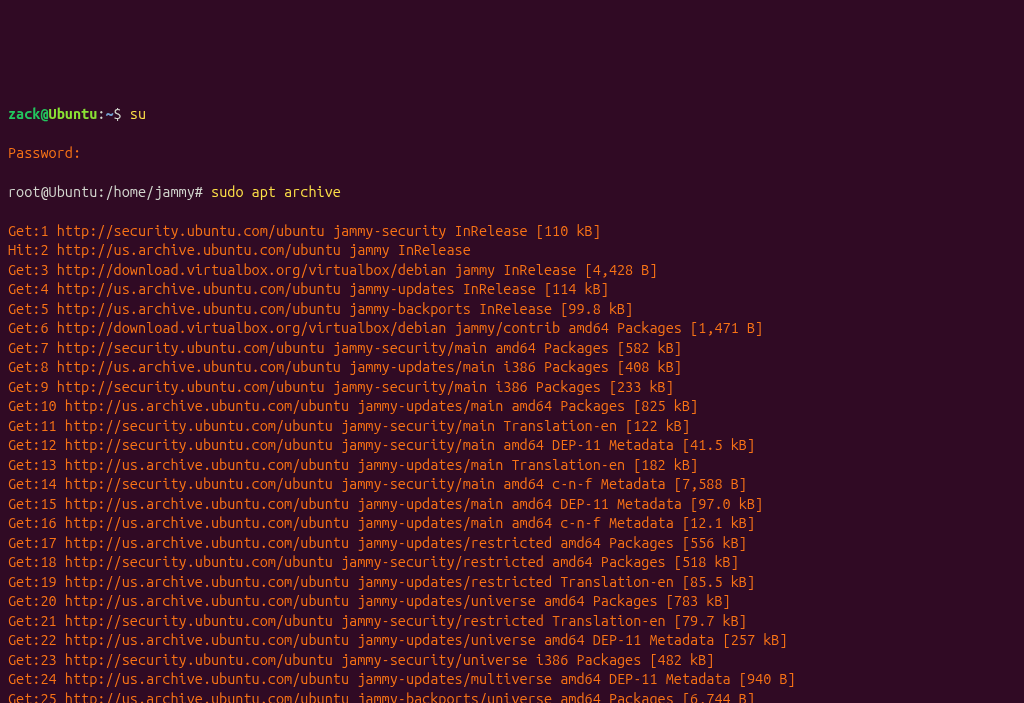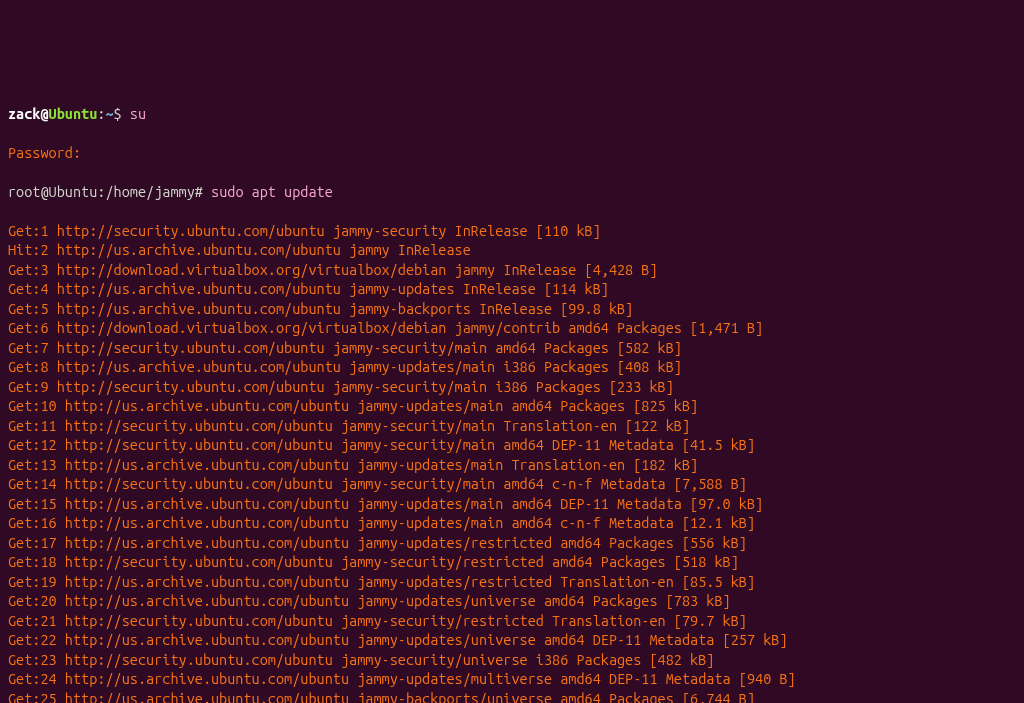--- a/index.html
+++ b/index.html
@@ -13,56 +13,56 @@
       font-family: 'Ubuntu Mono', 'DejaVu Sans Mono', 'Consolas', monospace;
       font-size: 14.5px;
       line-height: 19.5px;
       padding: 6px 8px;
       width: 1024px;
       height: 703px;
       overflow: hidden;
       white-space: pre;
     }
     .prompt-user {
-      color: #ffffff;
+      color: #22c55e;
       font-weight: bold;
     }
     .prompt-host {
       color: #8ae234;
       font-weight: bold;
       margin-top: 18px;
     }
     .prompt-path {
       color: #729fcf;
       font-weight: bold;
     }
     .prompt-symbol {
       color: #d3d7cf;
     }
     .cmd {
-      color: #f9a8d4;
+      color: #fde047;
     }
     .root-prompt {
       color: #d3d7cf;
     }
     .line {
       color: #f97316;
     }
     .terminal {
       width: 100%;
       height: 100%;
     }
   </style>
 </head>
 <body>
 
 
 
 <div class="terminal">
 <div><span class="prompt-user">zack</span><span class="prompt-user">@</span><span class="prompt-host">Ubuntu</span><span class="prompt-symbol">:</span><span class="prompt-path">~</span><span class="prompt-symbol">$</span> <span class="cmd">su</span></div>
 <div class="line">Password:</div>
-<div><span class="root-prompt">root@Ubuntu:/home/jammy#</span> <span class="cmd">sudo apt update</span></div>
+<div><span class="root-prompt">root@Ubuntu:/home/jammy#</span> <span class="cmd">sudo apt archive</span></div>
 <div id="output"><div class="line">Get:1 http://security.ubuntu.com/ubuntu jammy-security InRelease [110 kB]</div><div class="line">Hit:2 http://us.archive.ubuntu.com/ubuntu jammy InRelease</div><div class="line">Get:3 http://download.virtualbox.org/virtualbox/debian jammy InRelease [4,428 B]</div><div class="line">Get:4 http://us.archive.ubuntu.com/ubuntu jammy-updates InRelease [114 kB]</div><div class="line">Get:5 http://us.archive.ubuntu.com/ubuntu jammy-backports InRelease [99.8 kB]</div><div class="line">Get:6 http://download.virtualbox.org/virtualbox/debian jammy/contrib amd64 Packages [1,471 B]</div><div class="line">Get:7 http://security.ubuntu.com/ubuntu jammy-security/main amd64 Packages [582 kB]</div><div class="line">Get:8 http://us.archive.ubuntu.com/ubuntu jammy-updates/main i386 Packages [408 kB]</div><div class="line">Get:9 http://security.ubuntu.com/ubuntu jammy-security/main i386 Packages [233 kB]</div><div class="line">Get:10 http://us.archive.ubuntu.com/ubuntu jammy-updates/main amd64 Packages [825 kB]</div><div class="line">Get:11 http://security.ubuntu.com/ubuntu jammy-security/main Translation-en [122 kB]</div><div class="line">Get:12 http://security.ubuntu.com/ubuntu jammy-security/main amd64 DEP-11 Metadata [41.5 kB]</div><div class="line">Get:13 http://us.archive.ubuntu.com/ubuntu jammy-updates/main Translation-en [182 kB]</div><div class="line">Get:14 http://security.ubuntu.com/ubuntu jammy-security/main amd64 c-n-f Metadata [7,588 B]</div><div class="line">Get:15 http://us.archive.ubuntu.com/ubuntu jammy-updates/main amd64 DEP-11 Metadata [97.0 kB]</div><div class="line">Get:16 http://us.archive.ubuntu.com/ubuntu jammy-updates/main amd64 c-n-f Metadata [12.1 kB]</div><div class="line">Get:17 http://us.archive.ubuntu.com/ubuntu jammy-updates/restricted amd64 Packages [556 kB]</div><div class="line">Get:18 http://security.ubuntu.com/ubuntu jammy-security/restricted amd64 Packages [518 kB]</div><div class="line">Get:19 http://us.archive.ubuntu.com/ubuntu jammy-updates/restricted Translation-en [85.5 kB]</div><div class="line">Get:20 http://us.archive.ubuntu.com/ubuntu jammy-updates/universe amd64 Packages [783 kB]</div><div class="line">Get:21 http://security.ubuntu.com/ubuntu jammy-security/restricted Translation-en [79.7 kB]</div><div class="line">Get:22 http://us.archive.ubuntu.com/ubuntu jammy-updates/universe amd64 DEP-11 Metadata [257 kB]</div><div class="line">Get:23 http://security.ubuntu.com/ubuntu jammy-security/universe i386 Packages [482 kB]</div><div class="line">Get:24 http://us.archive.ubuntu.com/ubuntu jammy-updates/multiverse amd64 DEP-11 Metadata [940 B]</div><div class="line">Get:25 http://us.archive.ubuntu.com/ubuntu jammy-backports/universe amd64 Packages [6,744 B]</div></div>
 
 </div>
 
 
 
 
 </body></html>

